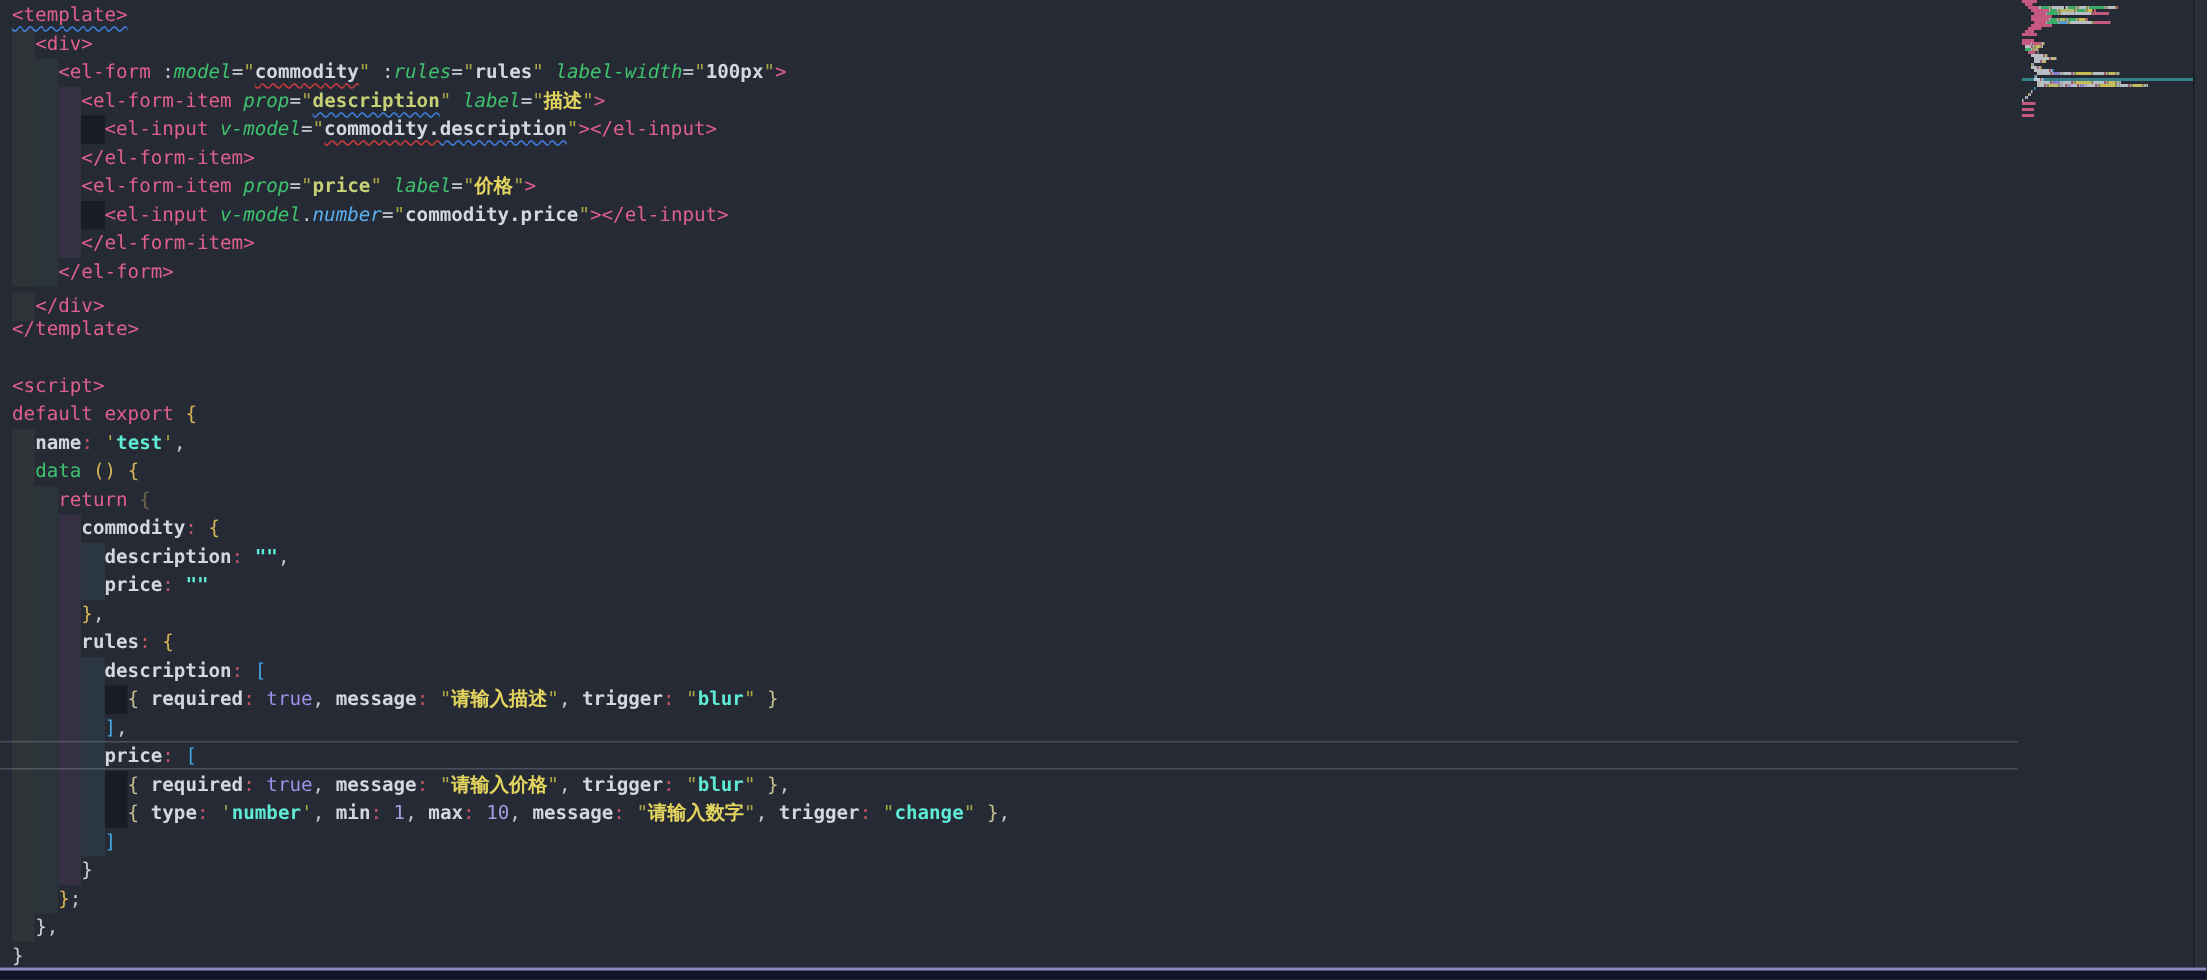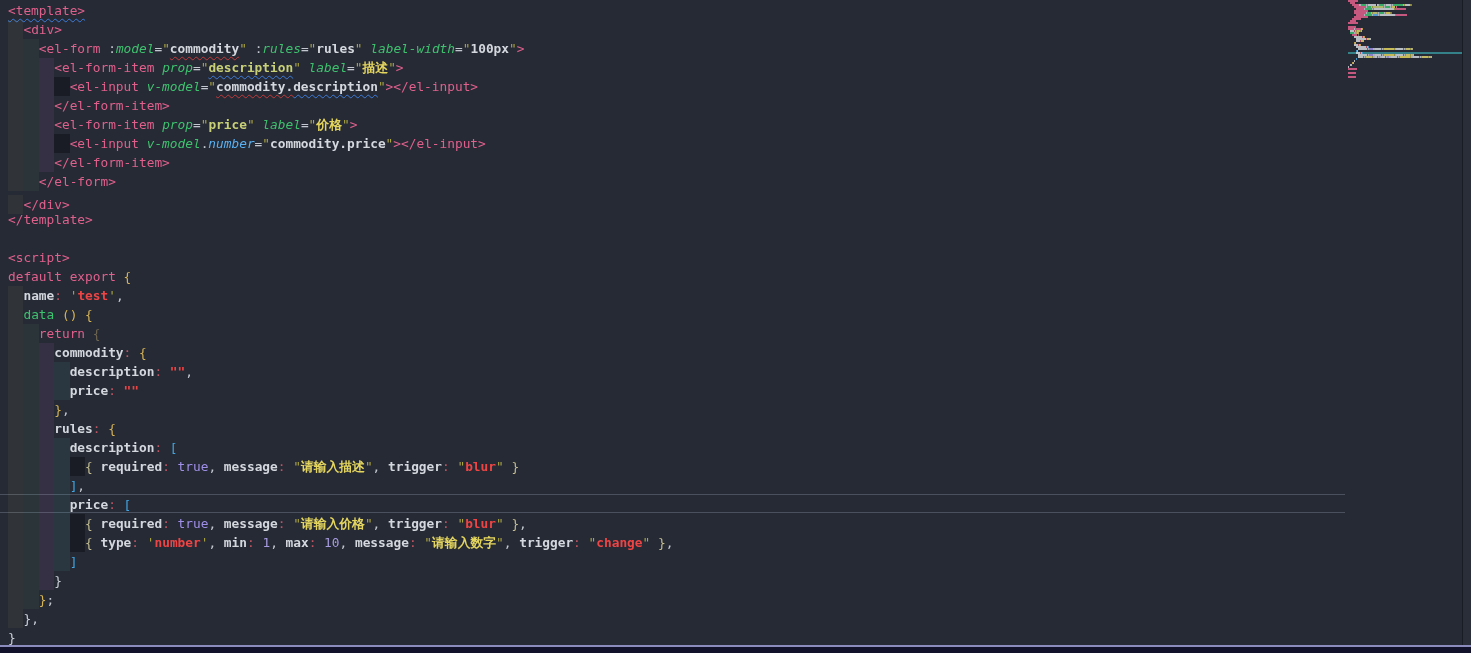--- a/index.html
+++ b/index.html
@@ -12,21 +12,21 @@
   }
   .code-line{position:absolute;left:0;height:19px;width:1345px;white-space:pre;}
   .band{position:absolute;top:0;bottom:0;}
   .tok{position:relative;}
   .tk-pink{color:#e0608c;}
   .tk-attr{color:#3ec26e;font-style:italic;}
   .tk-fn{color:#3ec26e;}
   .tk-white{color:#d4d8de;font-weight:700;}
   .tk-punct{color:#c3c8d0;}
   .tk-quote{color:#aaa545;}
-  .tk-str{color:#ef4444;font-weight:700;}
+  .tk-str{color:#5eead4;font-weight:700;}
   .tk-cjk{color:#e4d55e;font-weight:700;}
   .tk-lime{color:#c8d077;font-weight:700;}
   .tk-colon{color:#bf5562;}
   .tk-gold{color:#d5b357;}
   .tk-dimgold{color:#6e6550;}
   .tk-pale{color:#c4be90;}
   .tk-blue{color:#42a5e0;}
   .tk-blueital{color:#5ab0f0;font-style:italic;}
   .tk-purple{color:#9f8fe8;}
   .tk-num{color:#a79be0;}

